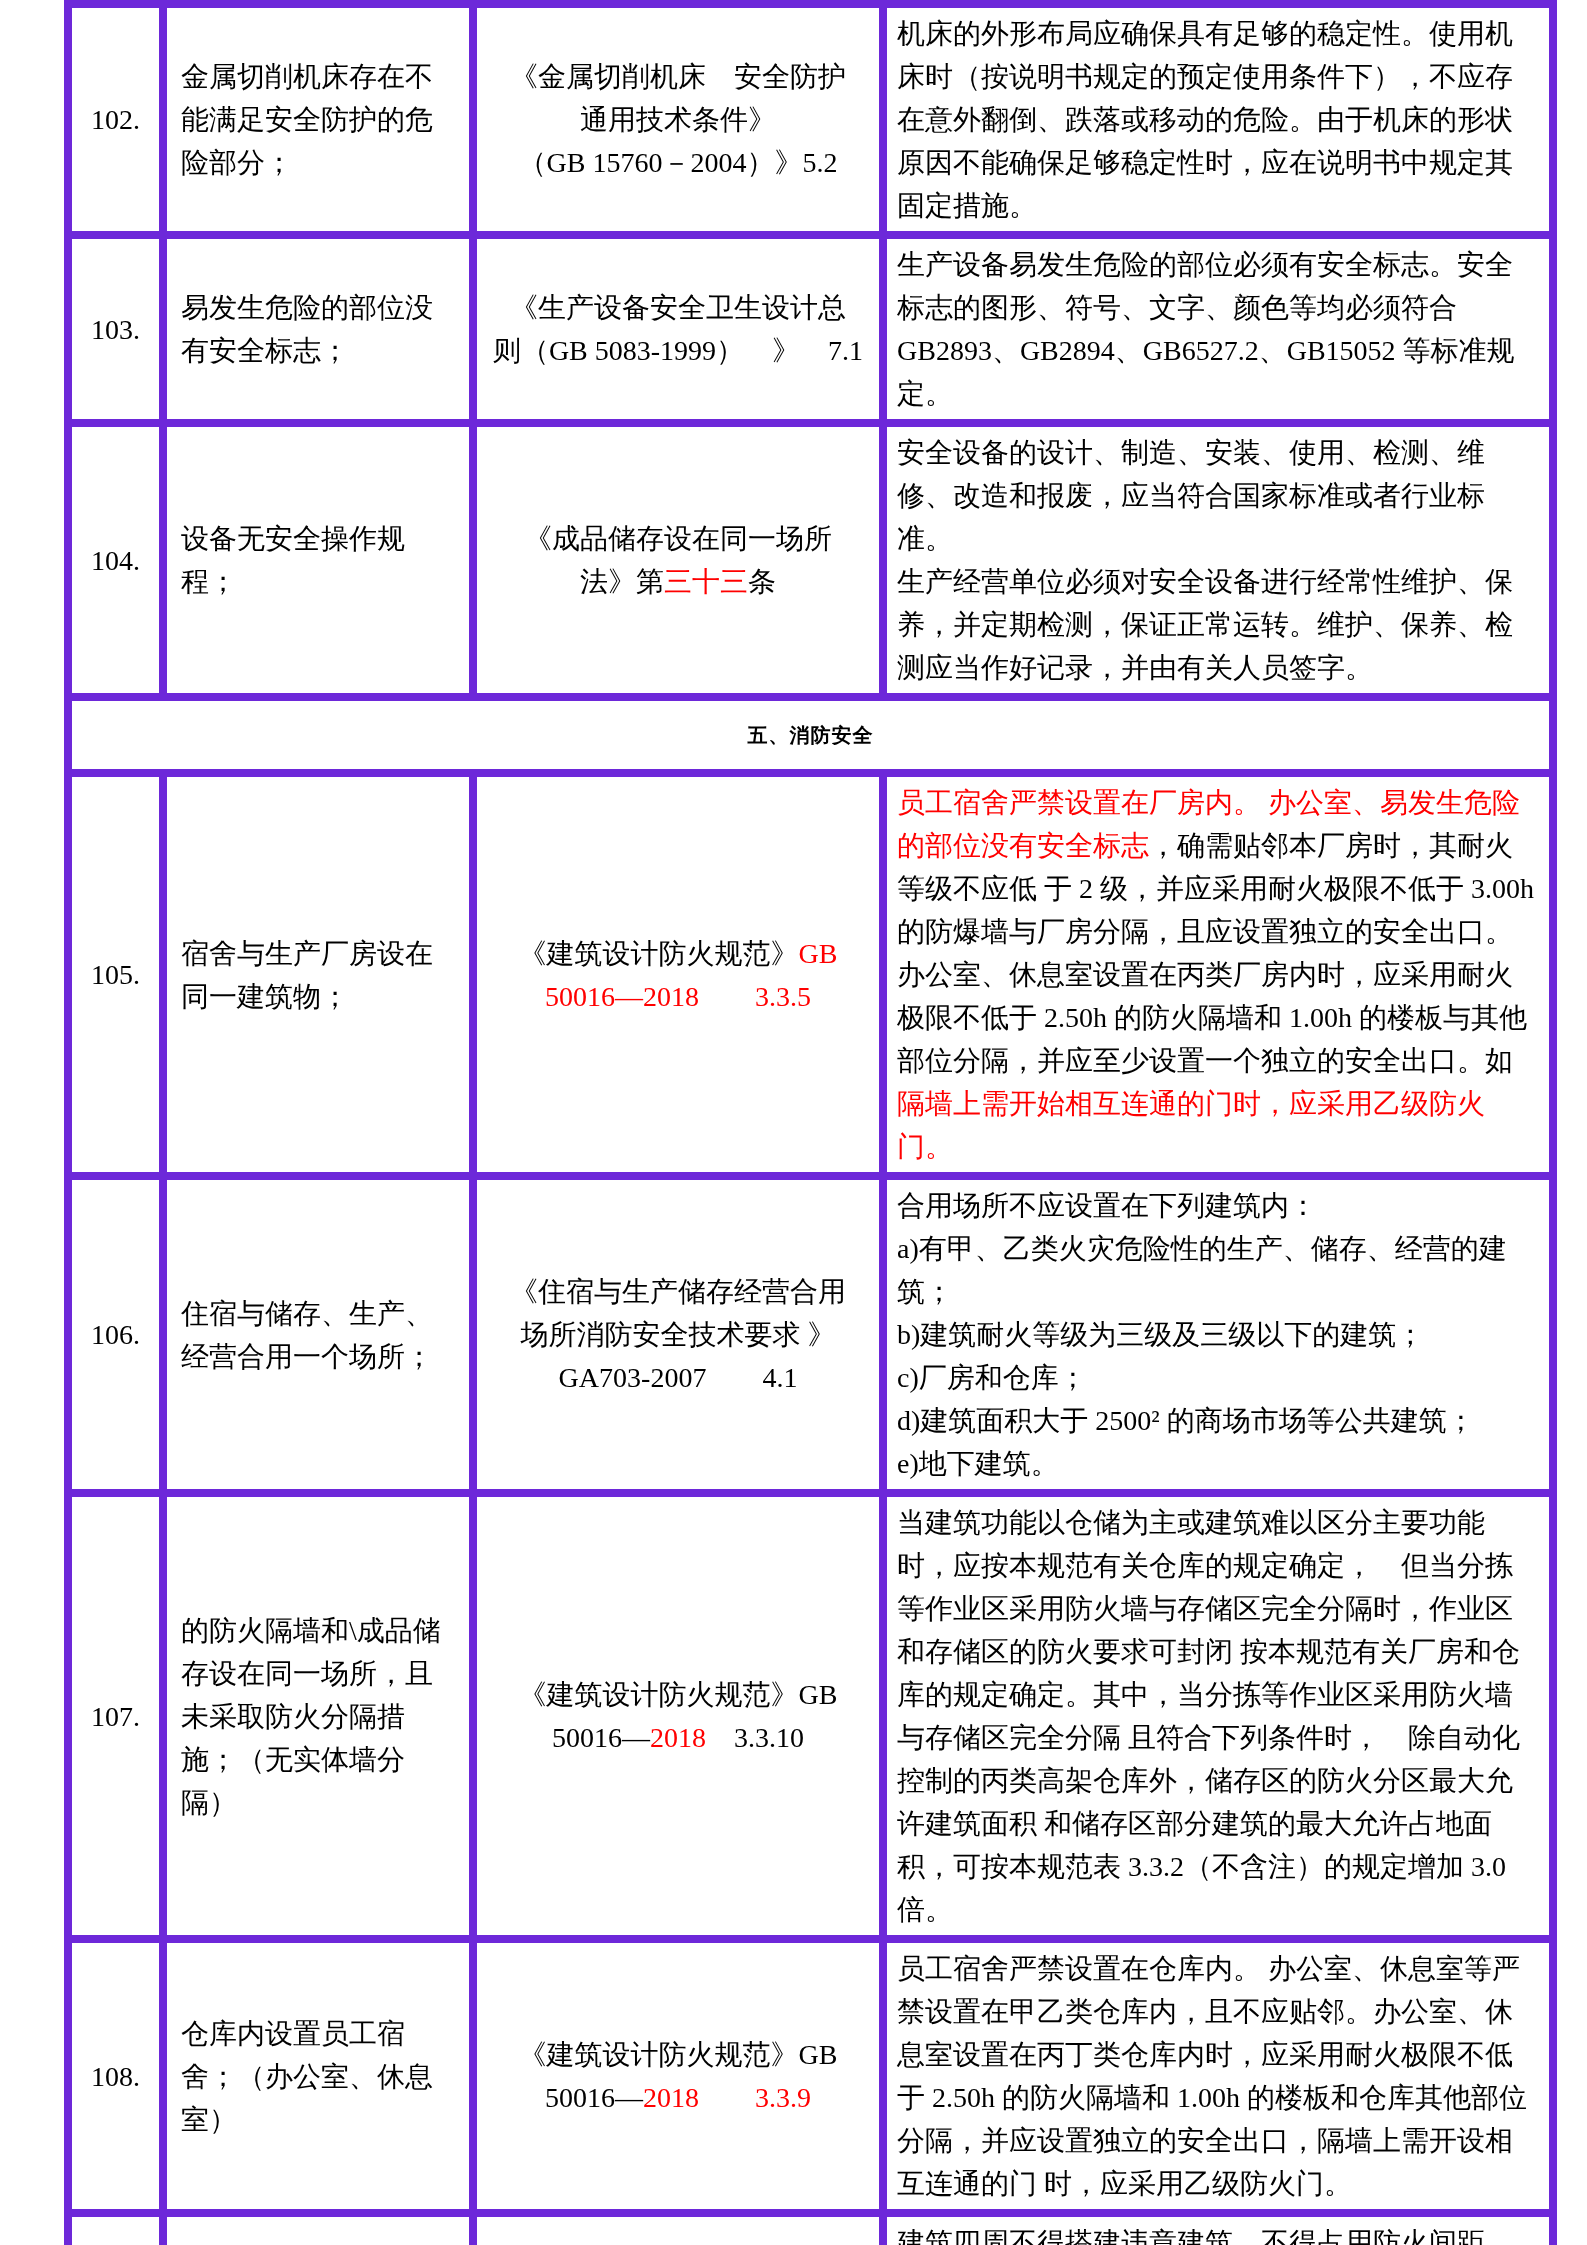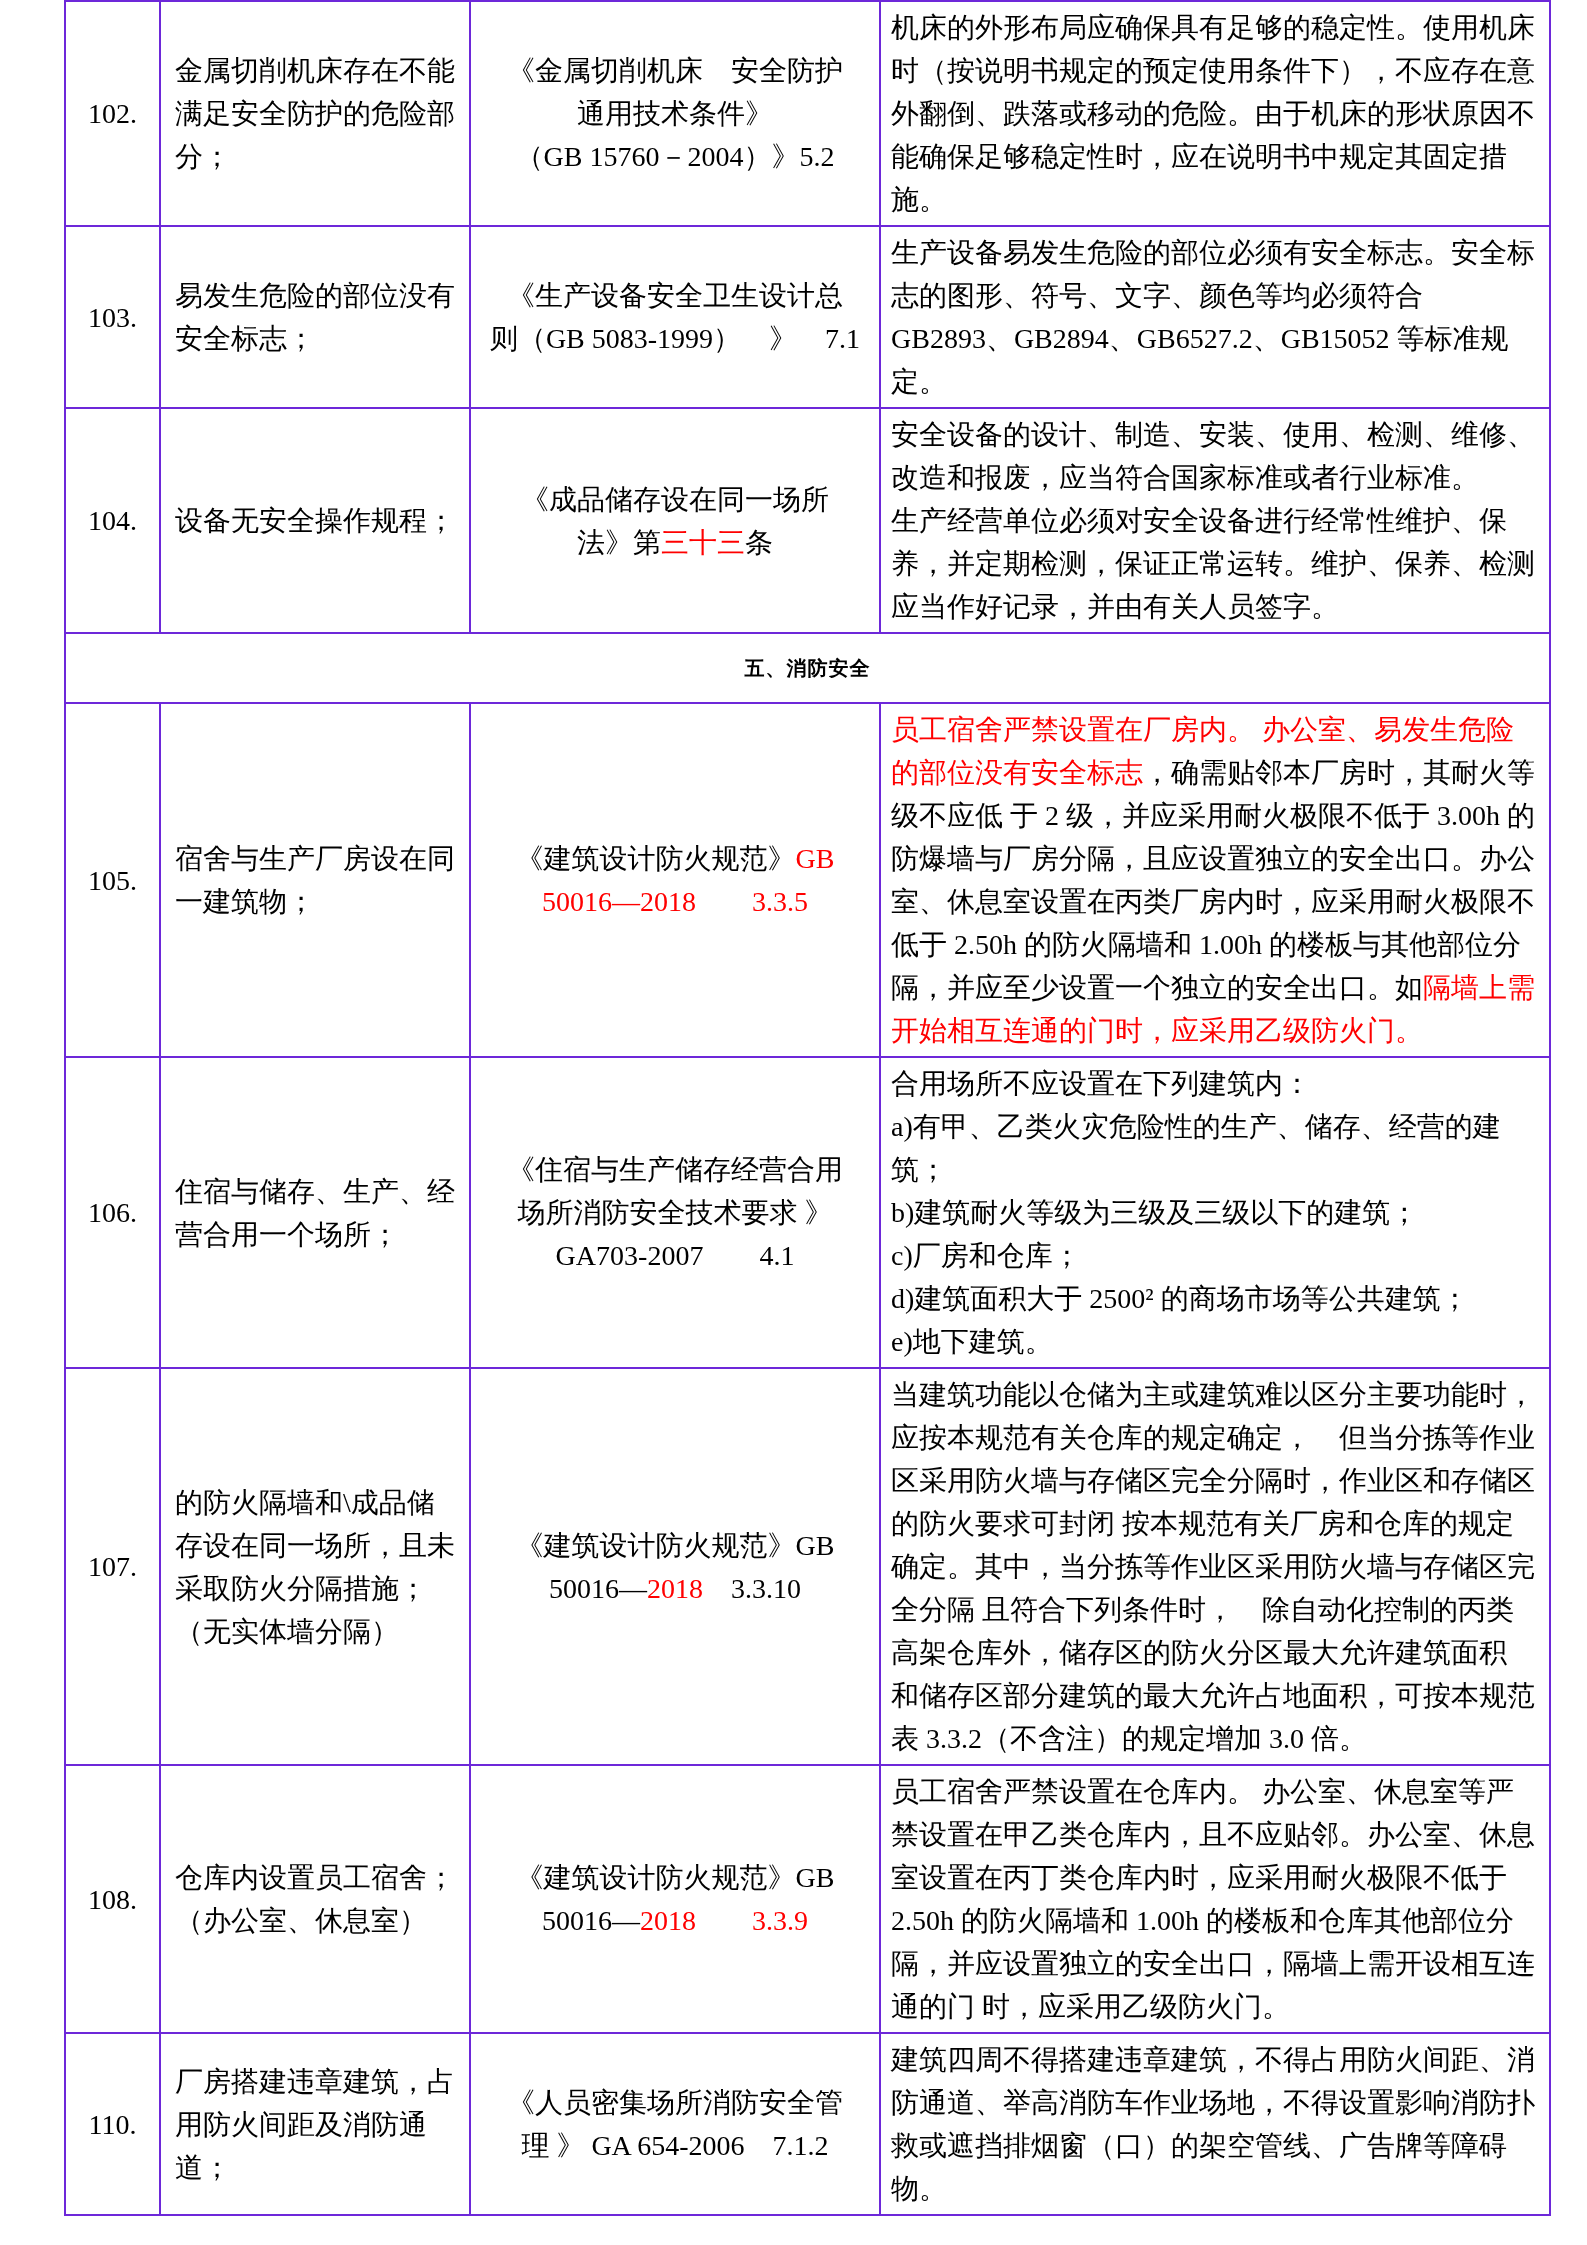--- a/index.html
+++ b/index.html
@@ -9,21 +9,21 @@
     font-family: "Liberation Serif", "DejaVu Serif", serif;
     color: #000;
   }
   table.reg {
     border-collapse: collapse;
     table-layout: fixed;
     width: 1485px;
     margin: 0 0 0 64px;
   }
   table.reg td {
-    border: 2px solid #6d28d9;
+    border: 8px solid #6d28d9;
     vertical-align: middle;
     font-size: 28px;
     line-height: 43px;
     overflow: hidden;
   }
   td.no {
     text-align: center;
     padding: 0 2px;
     margin-left: 12px;
   }

